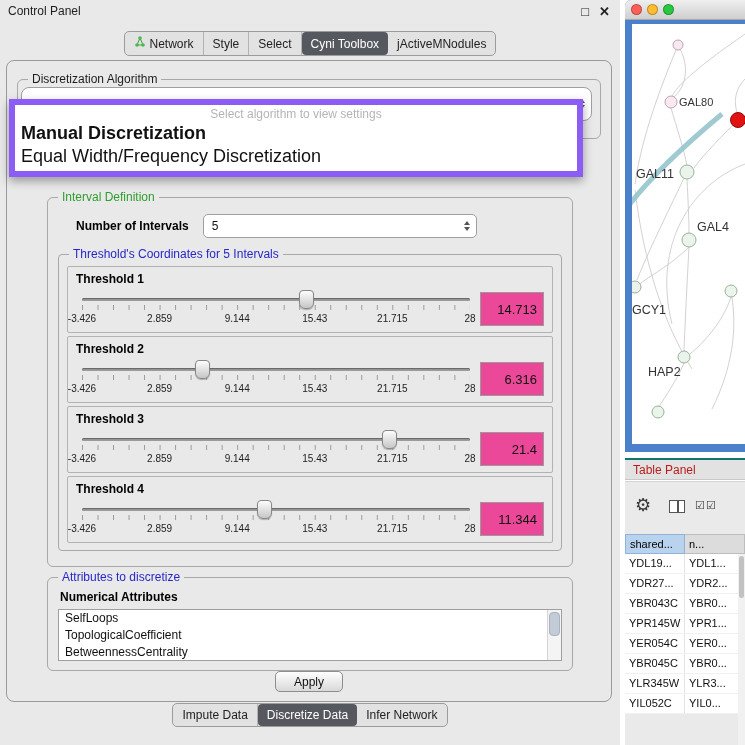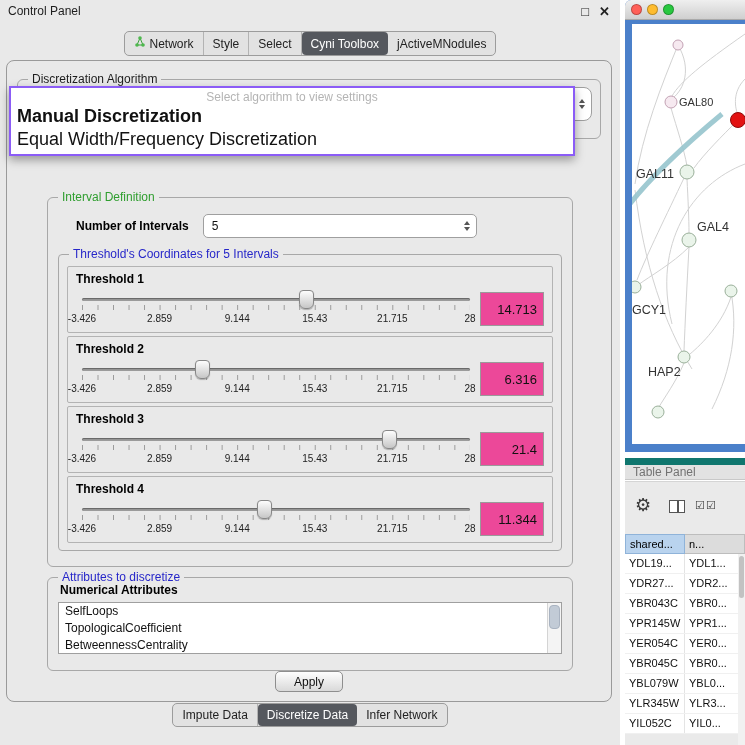--- a/index.html
+++ b/index.html
@@ -28,21 +28,21 @@
   .legend.blue{color:var(--blue_title);}
 
   .algo-group{left:10px;top:18px;width:582px;height:58px;}
   .combo{display:flex;align-items:center;background:#fff;border:1px solid #9f9f9f;border-radius:5px;height:22px;padding:0 6px 0 8px;font-size:12px;color:#111;}
   .combo .val{flex:1;overflow:hidden;white-space:nowrap;}
   .stepper{display:flex;flex-direction:column;gap:2px;margin-left:6px;}
   .tri-up{width:0;height:0;border-left:3.5px solid transparent;border-right:3.5px solid transparent;border-bottom:4px solid #555;}
   .tri-dn{width:0;height:0;border-left:3.5px solid transparent;border-right:3.5px solid transparent;border-top:4px solid #555;}
   .algo-combo{position:absolute;left:14px;top:26px;width:555px;height:32px;border-radius:8px;}
 
-  .algo-popup{position:absolute;left:2px;top:25px;width:562px;z-index:30;background:#fff;border:2px solid #8b5cf6;box-shadow:0 4px 9px rgba(0,0,0,.35);padding-bottom:3px;}
+  .algo-popup{position:absolute;left:2px;top:38px;width:562px;z-index:30;background:#fff;border:6px solid #8b5cf6;box-shadow:0 4px 9px rgba(0,0,0,.35);padding-bottom:3px;}
   .algo-popup .ph{text-align:center;color:#b4b4b4;font-size:12px;padding:2px 0 1px;}
   .algo-popup .opt{font-size:18px;color:#111;padding:1px 6px;}
   .algo-popup .opt.bold{font-weight:bold;}
 
   .tabledata-group{left:10px;top:80px;width:582px;height:42px;}
   .td-combo{margin:12px 8px 0 8px;}
 
   .interval-group{left:40px;top:136px;width:524px;height:368px;}
   .noi-row{display:flex;align-items:center;margin:16px 16px 0 28px;}
   .noi-label{font-weight:bold;font-size:12px;margin-right:14px;white-space:nowrap;}
@@ -60,41 +60,41 @@
   .scale span{position:absolute;transform:translateX(-50%);white-space:nowrap;}
   .scale span:nth-child(1){left:0%;}
   .scale span:nth-child(2){left:20%;}
   .scale span:nth-child(3){left:40%;}
   .scale span:nth-child(4){left:60%;}
   .scale span:nth-child(5){left:80%;}
   .scale span:nth-child(6){left:100%;text-align:right;}
   .value-box{width:56px;height:32px;background:#ec4899;border:1px solid #9a9a9a;font-size:13px;color:#111;display:flex;align-items:center;justify-content:flex-end;padding-right:6px;flex:none;}
 
   .attr-group{left:40px;top:516px;width:524px;height:92px;}
-  .attr-label{font-weight:bold;font-size:12px;margin:5px 0 5px 12px;}
+  .attr-label{font-weight:bold;font-size:12px;margin:12px 0 5px 12px;}
   .listbox{position:relative;background:#fff;border:1px solid #9f9f9f;height:50px;margin:0 10px;overflow:hidden;}
   .listbox .item{font-size:12px;color:#111;padding:1px 6px;line-height:15px;white-space:nowrap;}
   .lb-scroll{position:absolute;top:0;right:0;bottom:0;width:13px;background:#f4f4f4;border-left:1px solid #d4d4d4;}
   .lb-thumb{position:absolute;top:2px;left:1px;width:9px;height:22px;background:#c2cbd6;border:1px solid #a9b3c1;border-radius:4px;}
 
   .apply-btn{position:absolute;left:50%;transform:translateX(-50%);top:610px;width:68px;height:21px;border:1px solid #8e8e8e;border-radius:5px;background:linear-gradient(#fefefe,#d9d9d9);font-family:"Liberation Sans",sans-serif;font-size:12px;color:#111;}
 
   .bottom-tabs{position:absolute;top:703px;left:0;width:620px;display:flex;justify-content:center;}
 
   
   .network-window{position:absolute;left:625px;top:0;width:120px;height:452px;background:var(--window_frame_blue);border-top-left-radius:6px;overflow:hidden;}
   .net-titlebar{position:absolute;left:0;top:0;width:100%;height:20px;background:linear-gradient(#efefef,#cfcfcf);border-bottom:1px solid #a9a9a9;display:flex;align-items:center;gap:5px;padding-left:6px;box-sizing:border-box;}
   .light{width:11px;height:11px;border-radius:50%;border:1px solid rgba(0,0,0,.25);box-sizing:border-box;}
   .light.red{background:var(--traffic_red);}
   .light.yellow{background:var(--traffic_yellow);}
   .light.green{background:var(--traffic_green);}
   .net-canvas{position:absolute;left:7px;top:24px;right:0;bottom:8px;background:#fff;}
 
   
-  .tp-header{position:absolute;left:625px;top:458px;width:120px;height:22px;background:#e2e2e2;border-top:7px solid #0f766e;border-bottom:1px solid #c8c8c8;display:flex;align-items:center;font-size:12px;color:#737373;padding-left:8px;box-sizing:border-box;}
+  .tp-header{position:absolute;left:625px;top:458px;width:120px;height:22px;background:#e2e2e2;border-top:2px solid #0f766e;border-bottom:1px solid #c8c8c8;display:flex;align-items:center;font-size:12px;color:#b91c1c;padding-left:8px;box-sizing:border-box;}
   .tp-body{position:absolute;left:625px;top:481px;width:120px;height:264px;background:#eaeaea;border-top:1px solid #d5d5d5;}
   .tp-toolbar{position:absolute;left:0;top:6px;width:100%;height:38px;}
   .gear{position:absolute;left:10px;top:8px;font-size:18px;color:#3a3a3a;line-height:1;}
   .colicon{position:absolute;left:44px;top:12px;width:16px;height:13px;background:#fff;border:1.5px solid #555;box-sizing:border-box;}
   .colicon::after{content:"";position:absolute;left:50%;top:0;bottom:0;width:1.5px;background:#555;}
   .checks{position:absolute;left:70px;top:11px;font-size:11px;color:#333;letter-spacing:1px;}
   .tp-table{position:absolute;left:0;top:52px;width:100%;bottom:0;}
   .tp-headrow{display:flex;height:20px;font-size:11px;}
   .tp-h1{width:60px;background:var(--selected_col_bg);border:1px solid #8fb3d9;box-sizing:border-box;padding:3px 0 0 4px;overflow:hidden;white-space:nowrap;}
   .tp-h2{flex:1;background:#dcdcdc;border:1px solid #bdbdbd;border-left:none;box-sizing:border-box;padding:3px 0 0 4px;overflow:hidden;white-space:nowrap;}
@@ -384,24 +384,20 @@
           </div>
         <div class="tp-row">
             <div class="tp-c1">YER054C</div>
             <div class="tp-c2">YER0...</div>
           </div>
         <div class="tp-row">
             <div class="tp-c1">YBR045C</div>
             <div class="tp-c2">YBR0...</div>
           </div>
         <div class="tp-row">
-            <div class="tp-c1">YBL079W</div>
-            <div class="tp-c2">YBL0...</div>
-          </div>
-        <div class="tp-row">
             <div class="tp-c1">YLR345W</div>
             <div class="tp-c2">YLR3...</div>
           </div>
         <div class="tp-row">
             <div class="tp-c1">YIL052C</div>
             <div class="tp-c2">YIL0...</div>
           </div>
       </div>
     </div>
     <div class="tp-scroll">

